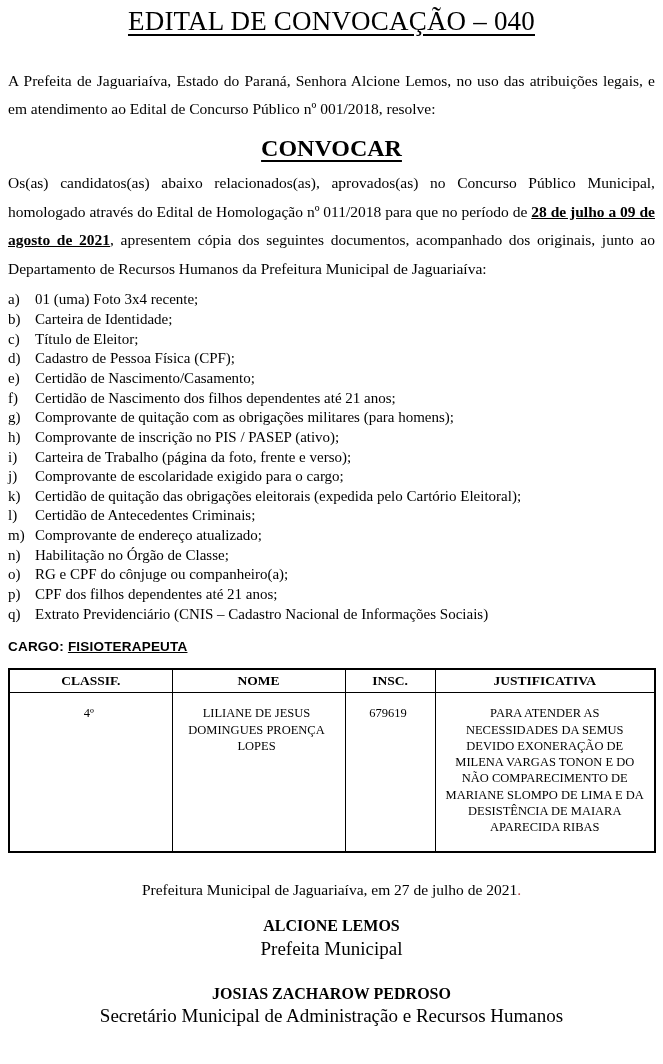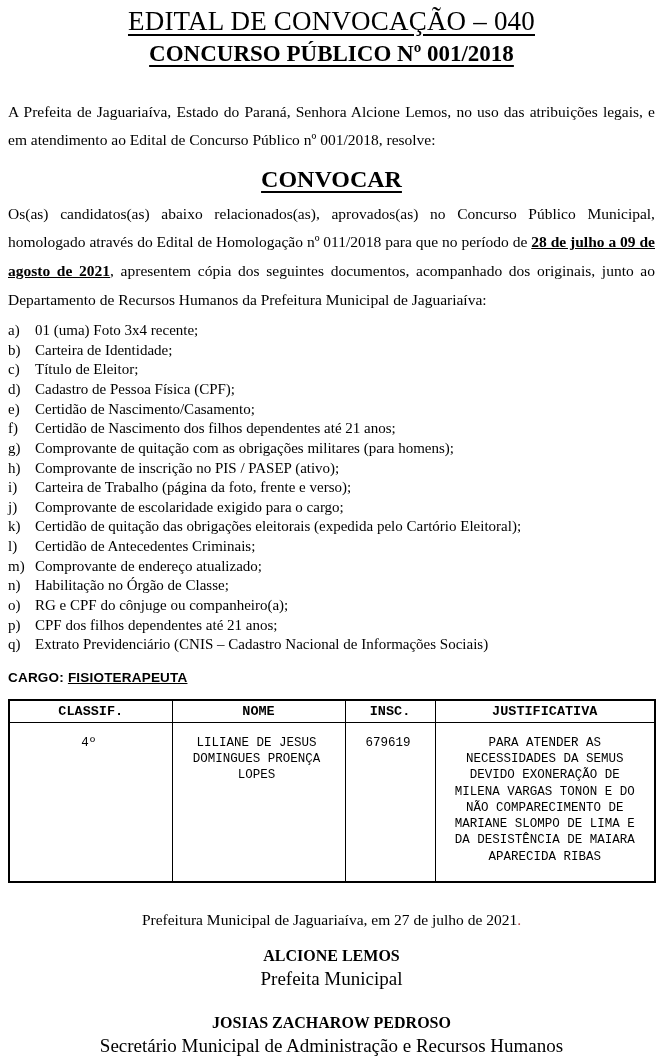--- a/index.html
+++ b/index.html
@@ -39,21 +39,21 @@
 
   .cargo {
     font-family: "Liberation Sans", sans-serif; font-weight: bold;
     font-size: 13.5px; margin-top: 15px; letter-spacing: 0.2px;
   }
   .cargo .cargo-value { text-decoration: underline; }
 
   table.roster {
     border-collapse: collapse; table-layout: fixed; width: 646px;
     margin-top: 14px; border: 2px solid #000;
-    font-family: Liberation Mono, monospace;
+    font-family: Liberation Serif, serif;
   }
   table.roster th, table.roster td { border: 1px solid #000; text-align: center; }
   table.roster th { font-size: 13.5px; padding: 3px 2px; font-weight: bold; }
   table.roster td {
     font-size: 12.5px; line-height: 1.3; vertical-align: top; padding: 12px 6px 16px 2px;
   }
   table.roster td.just-cell { padding-left: 10px; padding-right: 10px; }
 
   .dateline { text-align: center; font-size: 15.5px; margin-top: 28px; }
 
@@ -62,23 +62,20 @@
   .sig .sig-role { font-size: 19px; line-height: 1.3; }
   .sig + .sig { margin-top: 21px; }
 </style>
 </head>
 <body>
 
 <div class="page">
 
   <div class="doc-title">
     <span class="u">EDITAL DE CONVOCAÇÃO – 040</span>
-  </div>
-  <div class="doc-subtitle">
-    <span class="u">CONCURSO PÚBLICO Nº 001/2018</span>
   </div>
 
   <p class="intro">A Prefeita de Jaguariaíva, Estado do Paraná, Senhora Alcione Lemos, no uso das atribuições legais, e em atendimento ao Edital de Concurso Público nº 001/2018, resolve:</p>
 
   <div class="convocar">
     <span class="u">CONVOCAR</span>
   </div>
 
   <p class="bodytext"><span>Os(as) candidatos(as) abaixo relacionados(as), aprovados(as) no Concurso Público Municipal, homologado através do Edital de Homologação nº 011/2018 para que no período de </span><span class="highlight">28 de julho a 09 de agosto de 2021</span><span>, apresentem cópia dos seguintes documentos, acompanhado dos originais, junto ao Departamento de Recursos Humanos da Prefeitura Municipal de Jaguariaíva:</span></p>
 

